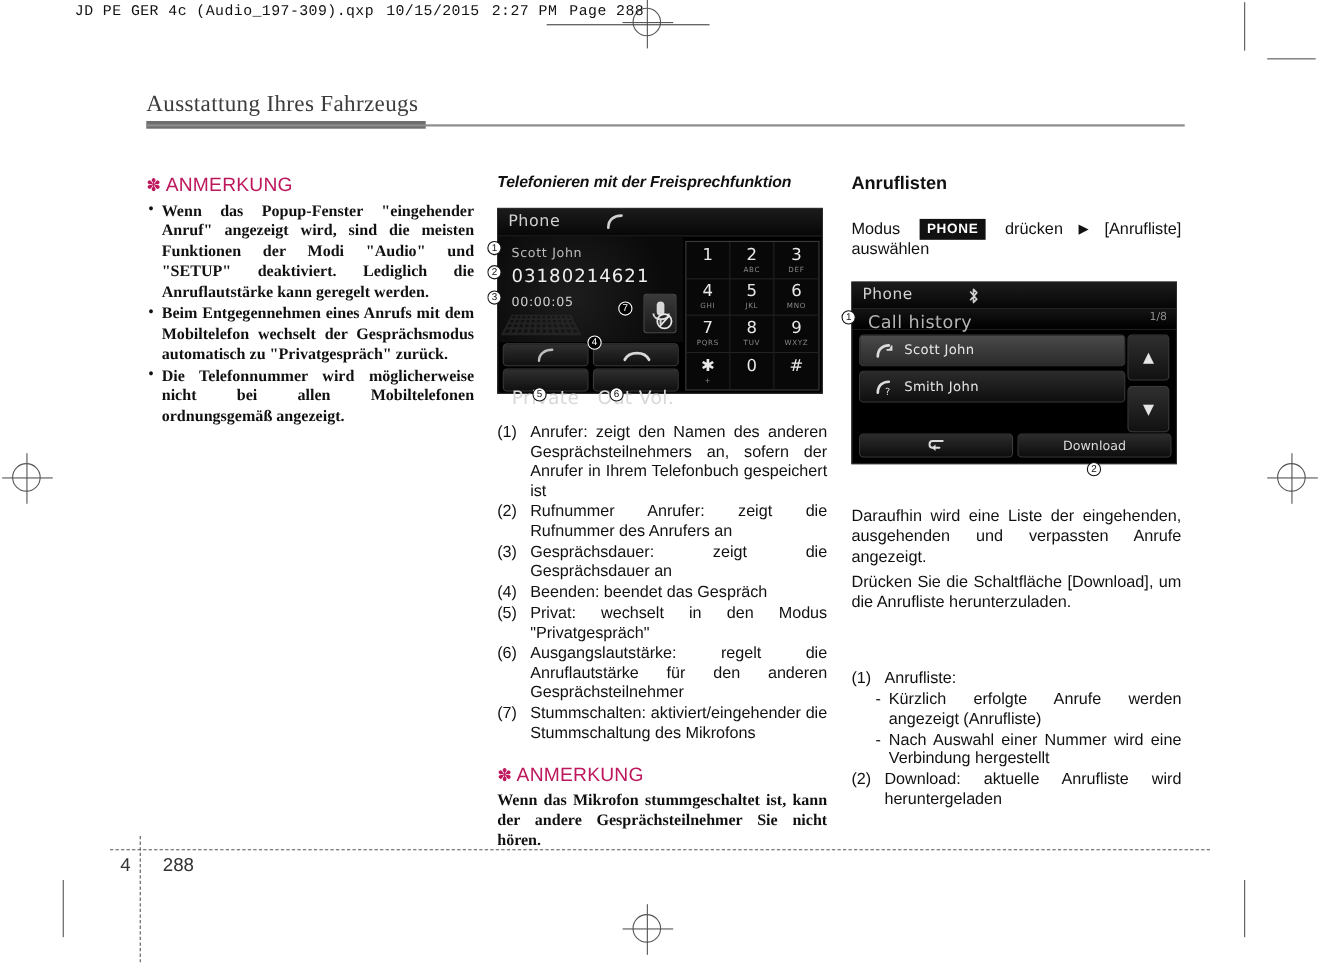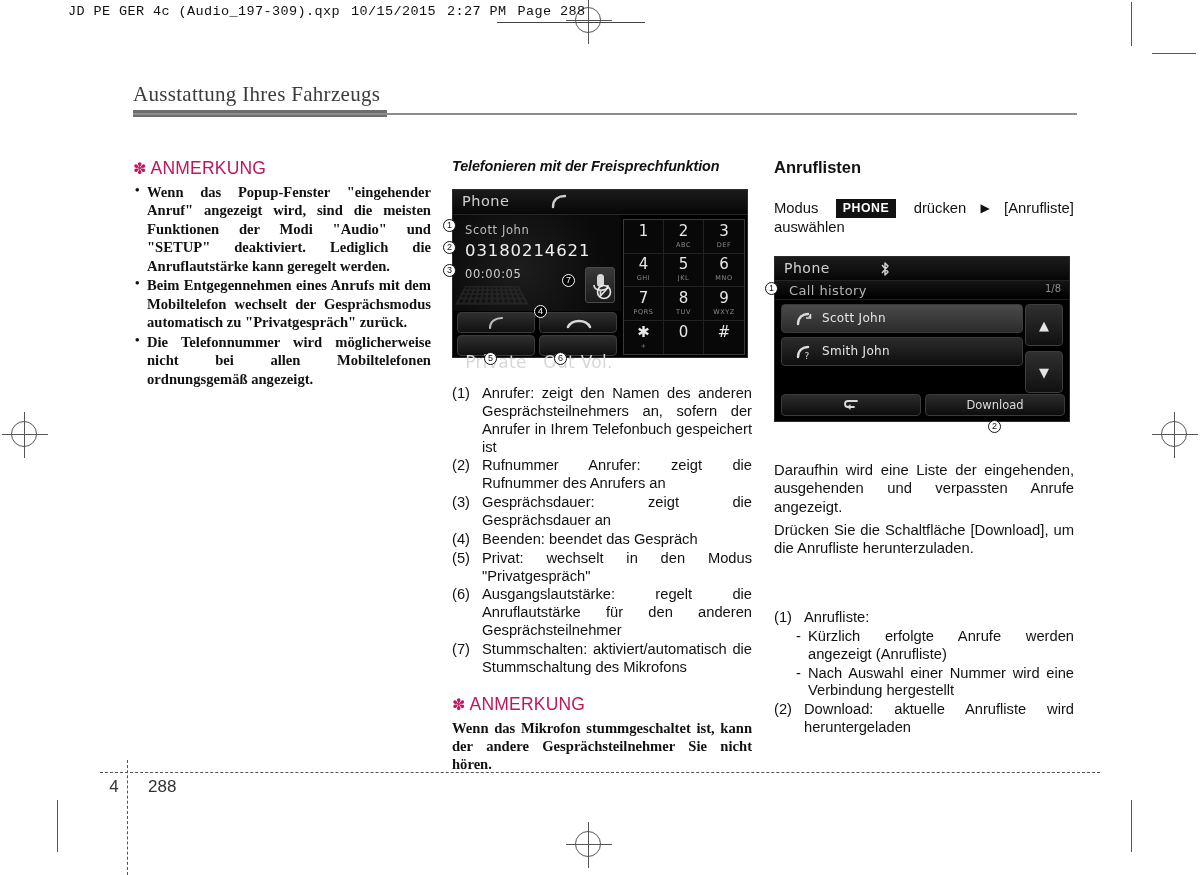--- a/index.html
+++ b/index.html
@@ -141,21 +141,21 @@
   .scr2 {
     position:absolute; left:774px; top:256px; width:296px; height:166px;
     background:#000; border:1px solid #2b2b2b; font-family:"DejaVu Sans", sans-serif;
   }
   .scr2 .tbar { height:24px; background:linear-gradient(#1c1c1c,#060606);
       border-bottom:1px solid #242424; position:relative; }
   .scr2 .tbar .ttl { position:absolute; left:9px; top:3px; font-size:14px; color:#d2d2d2; letter-spacing:0.5px;}
   .scr2 .tbar .bt { position:absolute; left:104px; top:4px; }
   .scr2 .sub { height:19px; background:linear-gradient(#141414,#000); position:relative;
       border-bottom:1px solid #1d1d1d; }
-  .scr2 .sub .l { position:absolute; left:14px; top:2px; font-size:13px; color:#b5b5b5; letter-spacing:0.4px;}
+  .scr2 .sub .l { position:absolute; left:14px; top:2px; font-size:16px; color:#b5b5b5; letter-spacing:0.4px;}
   .scr2 .sub .r { position:absolute; right:8px; top:2px; font-size:10px; color:#8f8f8f; }
   .scr2 .list { position:absolute; left:6px; top:47px; width:242px; }
   .hrow { height:29px; margin-bottom:4px; border-radius:4px;
       background:linear-gradient(#2b2b2b,#0e0e0e); border:1px solid #3a3a3a; position:relative; }
   .hrow.sel { background:linear-gradient(#4a4a4a,#2b2b2b); }
   .hrow .ic { position:absolute; left:13px; top:6px; }
   .hrow .nm { position:absolute; left:40px; top:6px; font-size:12px; color:#e6e6e6; letter-spacing:0.3px;}
   .scr2 .arrows { position:absolute; right:6px; top:47px; width:38px; }
   .abtn { width:38px; height:42px; border-radius:4px; margin-bottom:5px;
       background:linear-gradient(#2f2f2f,#111); border:1px solid #3d3d3d;
@@ -360,21 +360,21 @@
     <div class="numrow">
         <span class="n">(5)</span>
         <span class="tx">Privat: wechselt in den Modus "Privatgespräch"</span>
       </div>
     <div class="numrow">
         <span class="n">(6)</span>
         <span class="tx">Ausgangslautstärke: regelt die Anruflautstärke für den anderen Gesprächsteilnehmer</span>
       </div>
     <div class="numrow">
         <span class="n">(7)</span>
-        <span class="tx">Stummschalten: aktiviert/automatisch die Stummschaltung des Mikrofons</span>
+        <span class="tx">Stummschalten: aktiviert/eingehender die Stummschaltung des Mikrofons</span>
       </div>
   </div>
 
   <div style="position:absolute; left:452px; top:694px; width:300px;">
     <div class="note-title">
       <span class="ast">✽</span><span>ANMERKUNG</span>
     </div>
     <div class="note-plain">Wenn das Mikrofon stummgeschaltet ist, kann der andere Gesprächsteilnehmer Sie nicht hören.</div>
   </div>
 

